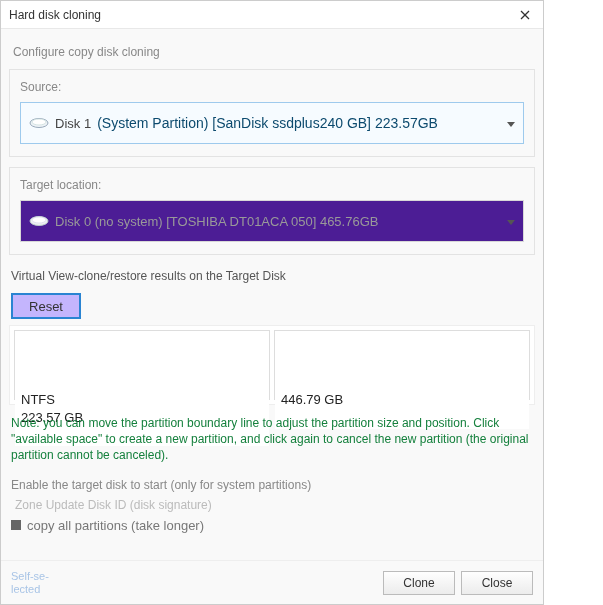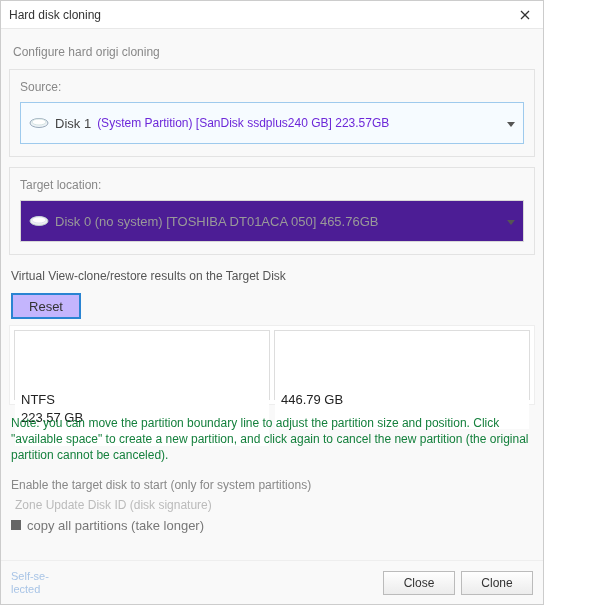--- a/index.html
+++ b/index.html
@@ -11,21 +11,21 @@
 .titlebar .close svg { width: 10px; height: 10px; }
 .body { flex: 1; padding: 12px 8px 0 8px; display: flex; flex-direction: column; }
 .subtitle { font-size: 12px; color: #888; margin: 4px 0 10px 4px; }
 .group { border: 1px solid #e3e3e3; padding: 10px 10px 12px 10px; margin-bottom: 10px; background: #f9f9f9; }
 .group-label { font-size: 12px; color: #888; margin-bottom: 8px; }
 .combo { width: 100%; height: 42px; border: 1px solid #9ecaed; background: #f6fbff; display: flex; align-items: center; padding: 0 8px; position: relative; }
 .combo.plain { border: 1px solid #d8d8d8; background: #4c1d95; align-items: center; }
 .combo .disk-icon { width: 20px; height: 14px; margin-right: 6px; }
 .combo .disk-name { font-size: 13px; color: #444; margin-right: 6px; }
 .combo .disk-name.gray { color: #999; }
-.combo .disk-desc { font-size: 12px; color: #6d28d9; text-align: center; }
+.combo .disk-desc { font-size: 14px; color: #0c4a6e; text-align: center; }
 .combo .caret { position: absolute; right: 8px; top: 50%; transform: translateY(-50%); }
 .combo .caret svg { width: 8px; height: 6px; }
 .section-text { font-size: 12px; color: #555; margin: 4px 2px 10px 2px; }
 .format-row { display: flex; align-items: center; margin: 0 2px 6px 2px; }
 .format-text { font-size: 13px; color: #555; text-shadow: 0 0 0.3px #888; flex: 1; }
 .reset-btn { width: 70px; height: 26px; border: 2px solid #2a84d2; background: #c4b5fd; color: #333; font-size: 13px; cursor: pointer; }
 .partition-view { border: 1px solid #eee; background: #fff; padding: 4px; display: flex; gap: 4px; margin: 0 0 6px 0; height: 80px; }
 .part { flex: 1; display: flex; flex-direction: column; border: 1px solid #ddd; }
 .part .phead { height: 14px; }
 .part .phead.blue { background: #1020a0; }
@@ -51,21 +51,21 @@
     <span class="title">Hard disk cloning</span>
     <span class="close">
       <svg viewBox="0 0 10 10">
           <line x1="1" y1="1" x2="9" y2="9" stroke="#333" stroke-width="1.3"></line>
           <line x1="9" y1="1" x2="1" y2="9" stroke="#333" stroke-width="1.3"></line>
         </svg>
     </span>
   </div>
 
   <div class="body">
-    <div class="subtitle">Configure hard origi cloning</div>
+    <div class="subtitle">Configure copy disk cloning</div>
 
     <div class="group">
       <div class="group-label">Source:</div>
       <div class="combo">
         <span class="disk-icon disk-svg">
           <svg width="20" height="14" viewBox="0 0 20 14">
               <ellipse cx="10" cy="7" rx="9" ry="4.5" fill="#eef3f7" stroke="#9ab" stroke-width="1"></ellipse>
               <ellipse cx="10" cy="6" rx="7" ry="3" fill="#fff" stroke="#cdd" stroke-width="0.8"></ellipse>
             </svg>
         </span>
@@ -130,16 +130,16 @@
       <span class="lbl">copy all partitions (take longer)</span>
     </div>
   </div>
 
   <div class="footer">
     <div class="self">
       <div>Self-se-</div>
       <div>lected</div>
     </div>
     <div class="spacer"></div>
+    <button>Clone</button>
     <button>Close</button>
-    <button>Clone</button>
   </div>
 </div>
 
 </body></html>

